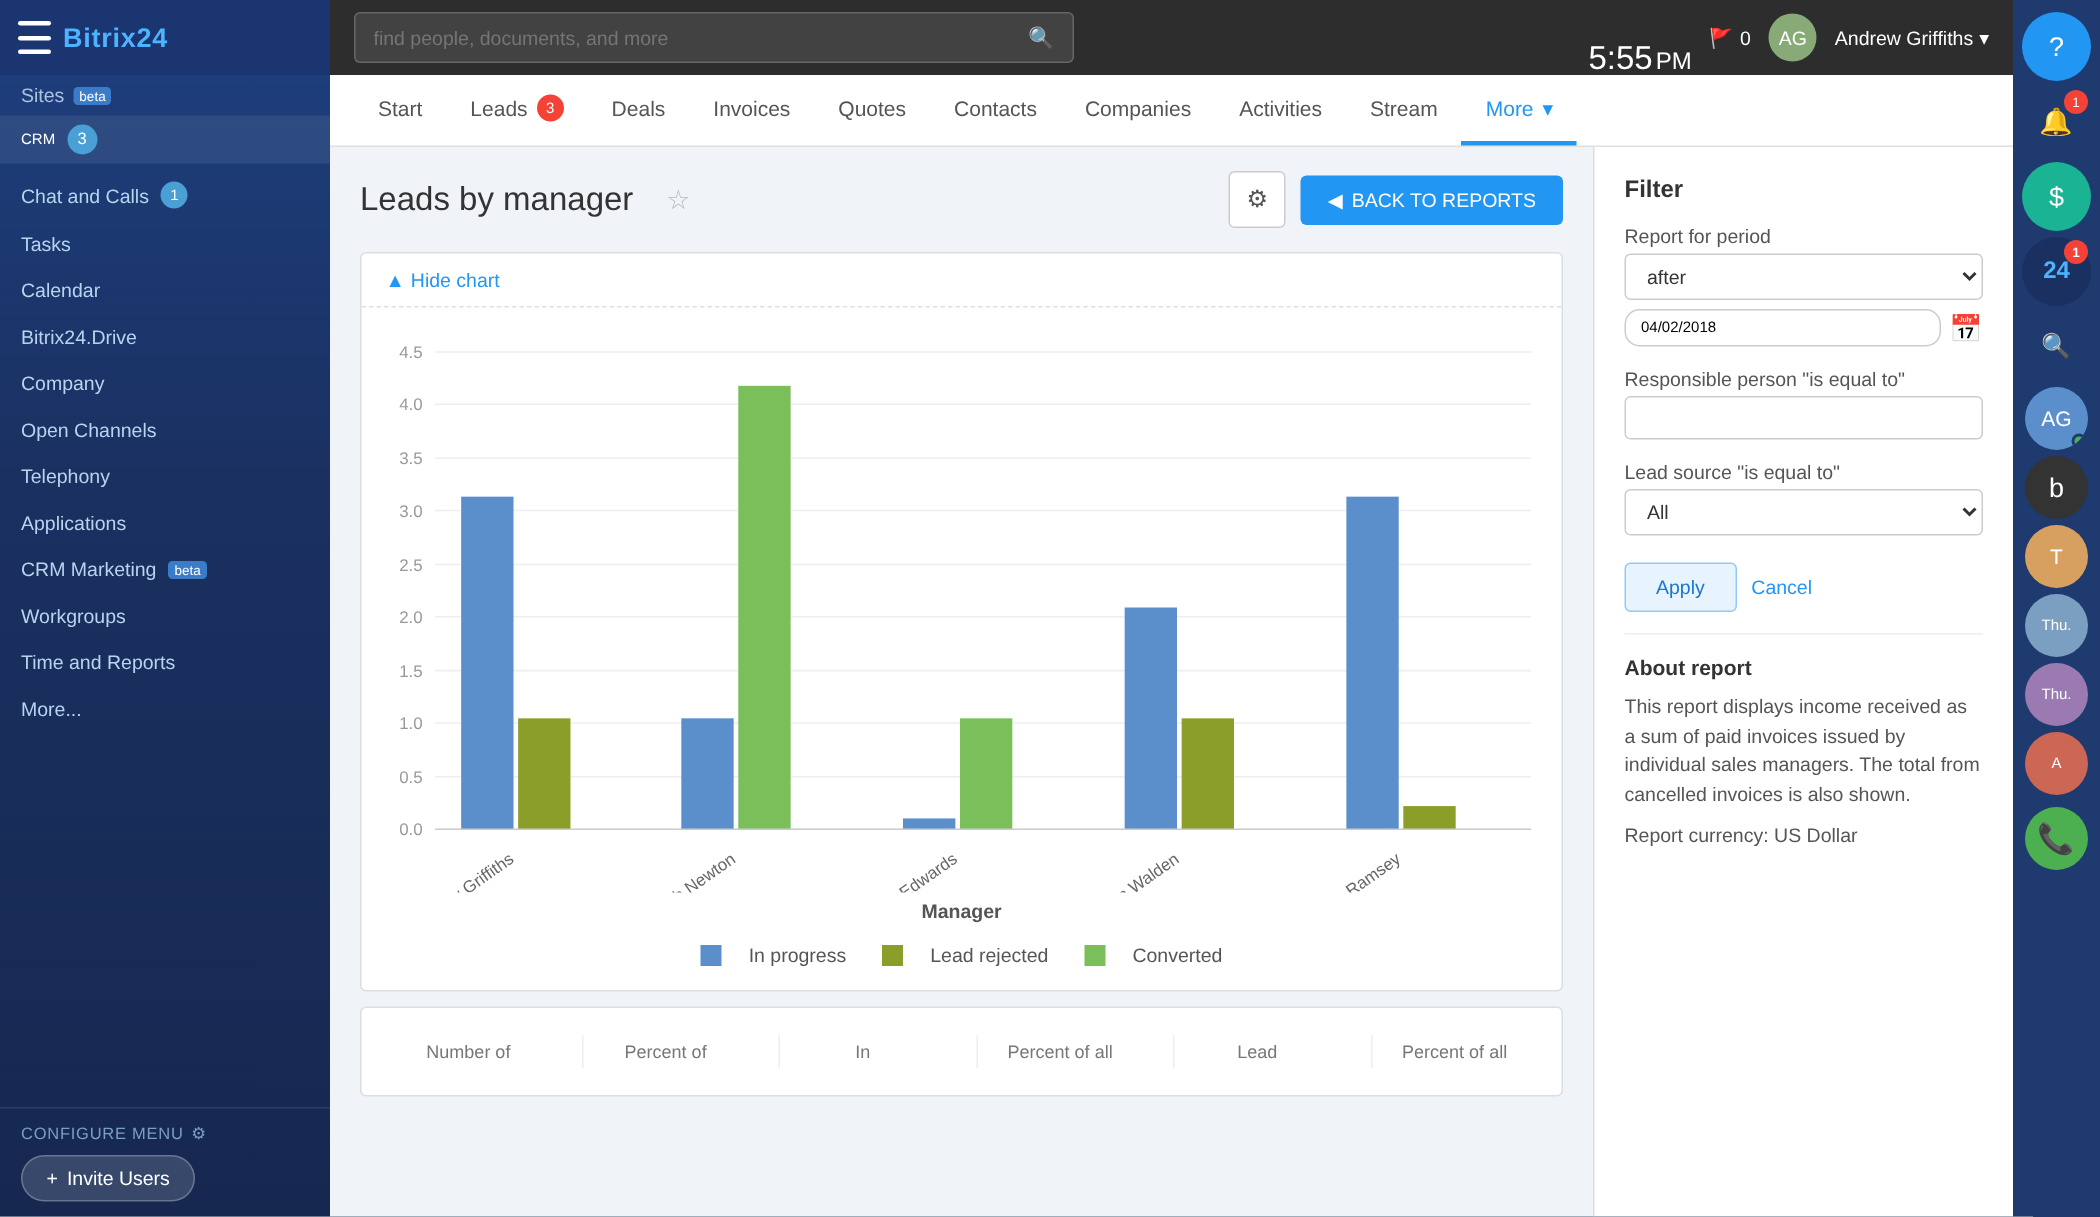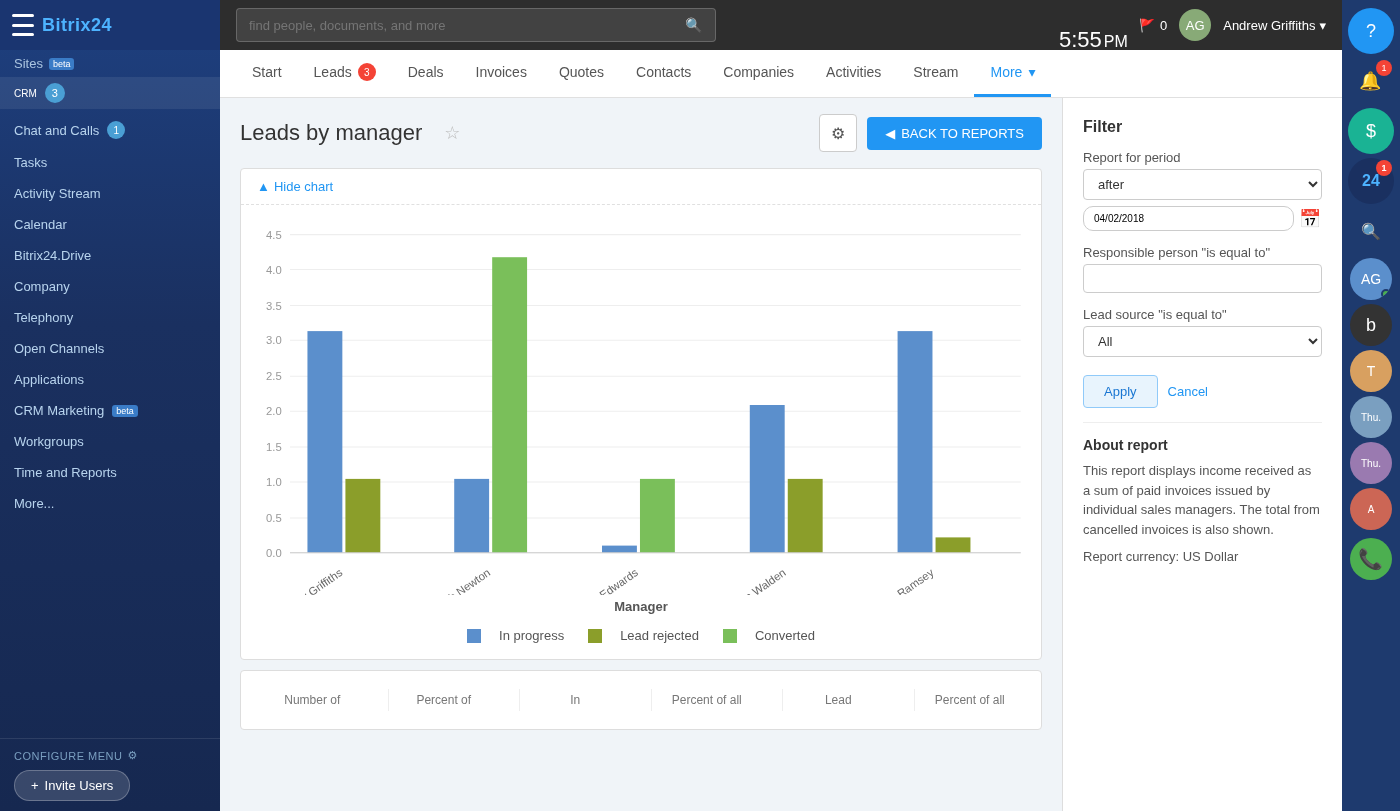--- a/index.html
+++ b/index.html
@@ -369,36 +369,33 @@
   </div>
   <div class="sidebar-nav">
     <div class="sidebar-item">
       <span>Chat and Calls</span>
       <span class="badge">1</span>
     </div>
     <div class="sidebar-item">
       <span>Tasks</span>
     </div>
     <div class="sidebar-item">
-      <span>Activity Stream</span>
-    </div>
-    <div class="sidebar-item">
       <span>Calendar</span>
     </div>
     <div class="sidebar-item">
       <span>Bitrix24.Drive</span>
     </div>
     <div class="sidebar-item">
       <span>Company</span>
     </div>
     <div class="sidebar-item">
+      <span>Open Channels</span>
+    </div>
+    <div class="sidebar-item">
       <span>Telephony</span>
-    </div>
-    <div class="sidebar-item">
-      <span>Open Channels</span>
     </div>
     <div class="sidebar-item">
       <span>Applications</span>
     </div>
     <div class="sidebar-item">
       <span>CRM Marketing</span>
       <span class="sidebar-item-beta">beta</span>
     </div>
     <div class="sidebar-item">
       <span>Workgroups</span>

